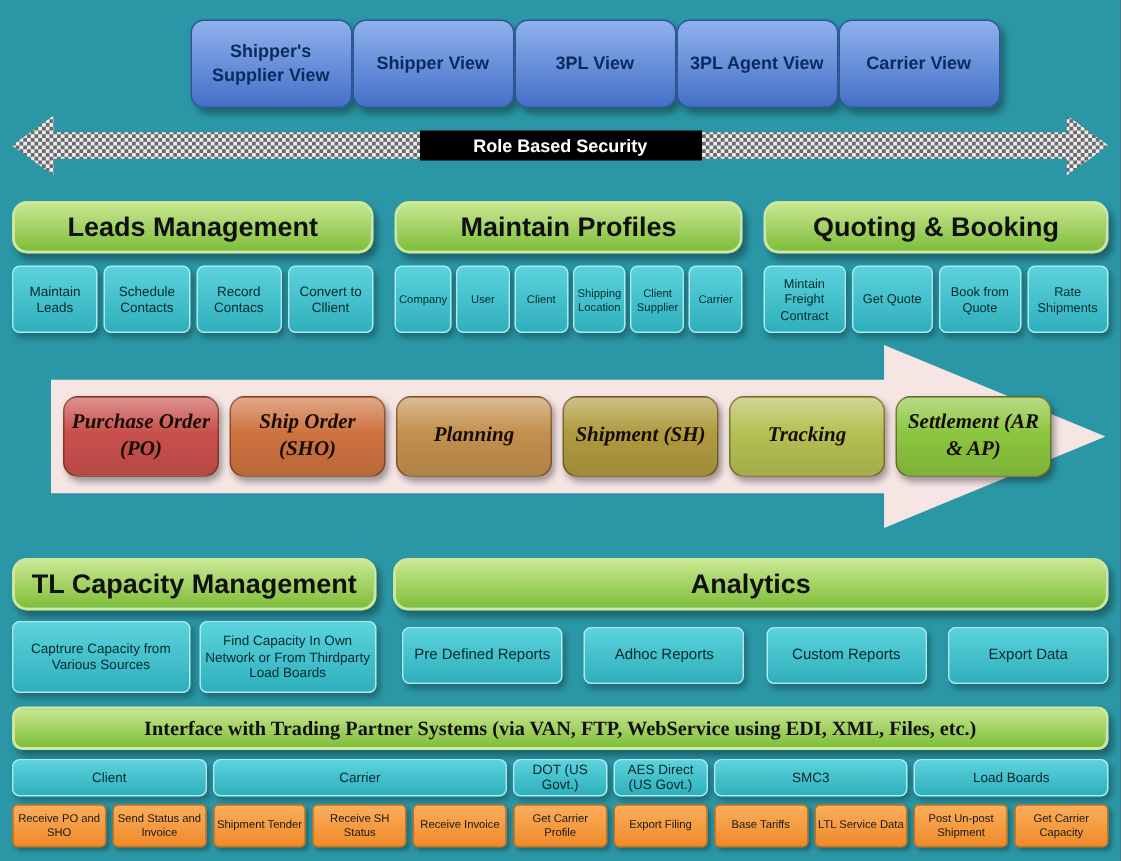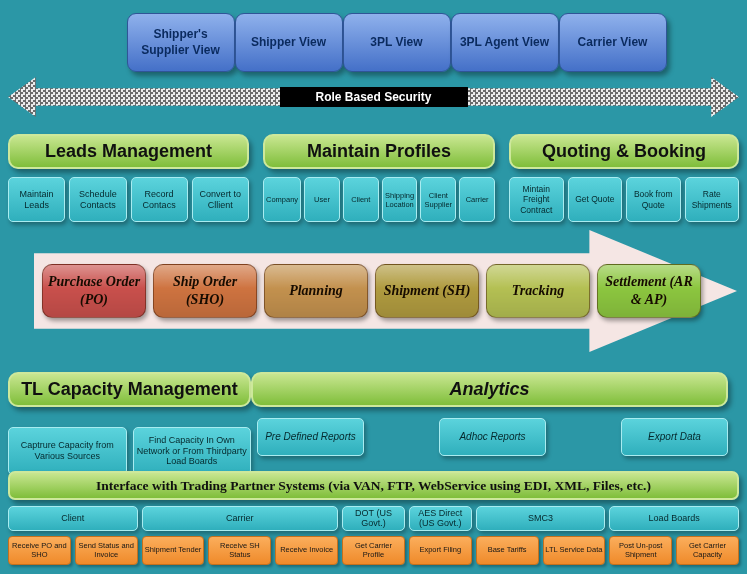--- a/index.html
+++ b/index.html
@@ -78,24 +78,24 @@
     width:104px; border-radius:10px;
     border:1px solid rgba(60,20,0,.45);
     display:flex; align-items:center; justify-content:center; text-align:center;
     font-family:"Liberation Serif",serif; font-style:italic; font-weight:bold;
     font-size:14px; line-height:1.3; color:#160b00; padding:2px 4px;
     background-image:linear-gradient(180deg,rgba(255,255,255,.38),rgba(255,255,255,0) 45%,rgba(0,0,0,.10));
     box-shadow:2px 3px 4px rgba(0,0,0,.35);
   }
 
   
-  .lower-row { top:372px; display:flex; }
+  .lower-row { top:372px; display:flex; justify-content:space-between; }
   .sec-tl { width:243px; }
-  .sec-analytics { width:477px;font-style:italic; }
-  .sec-tl .section-items { height:48px; margin-top:20px; gap:6px; }
+  .sec-analytics { width:477px; }
+  .sec-tl .section-items { height:48px; margin-top:7px; gap:6px; }
   .sec-tl .item-box { font-size:9px; }
   .sec-analytics .section-items { height:38px; margin-top:11px; justify-content:space-between; padding-left:6px; }
   .sec-analytics .item-box { flex:0 0 107px; font-size:10px; }
 
   
   .interface-banner {
     top:471px; height:29px; border-radius:7px;
     background:linear-gradient(180deg,var(--green-top,#C8E690),var(--green-bottom,#7FBE3A));
     border:2px solid #cde89b;
     display:flex; align-items:center; justify-content:center;
@@ -193,20 +193,21 @@
       <div class="section-items">
         <div class="item-box">Captrure Capacity from Various Sources</div>
         <div class="item-box">Find Capacity In Own Network or From Thirdparty Load Boards</div>
       </div>
     </div>
     <div class="section sec-analytics">
       <div class="section-header">Analytics</div>
       <div class="section-items">
         <div class="item-box">Pre Defined Reports</div>
         <div class="item-box">Adhoc Reports</div>
+        <div class="item-box">Custom Reports</div>
         <div class="item-box">Export Data</div>
       </div>
     </div>
   </div>
 
   <div class="row interface-banner">Interface with Trading Partner Systems (via VAN, FTP, WebService using EDI, XML, Files, etc.)</div>
 
   <div class="row partners-row">
     <div class="partner-box span2">Client</div>
     <div class="partner-box span3">Carrier</div>

